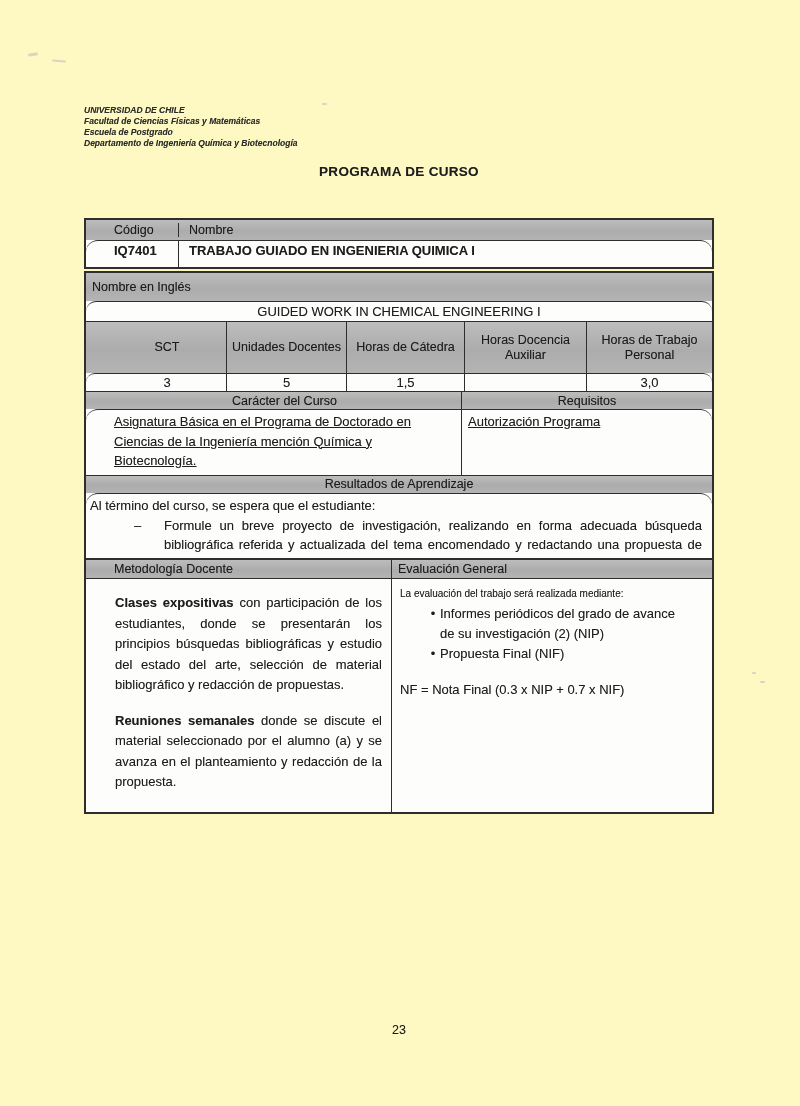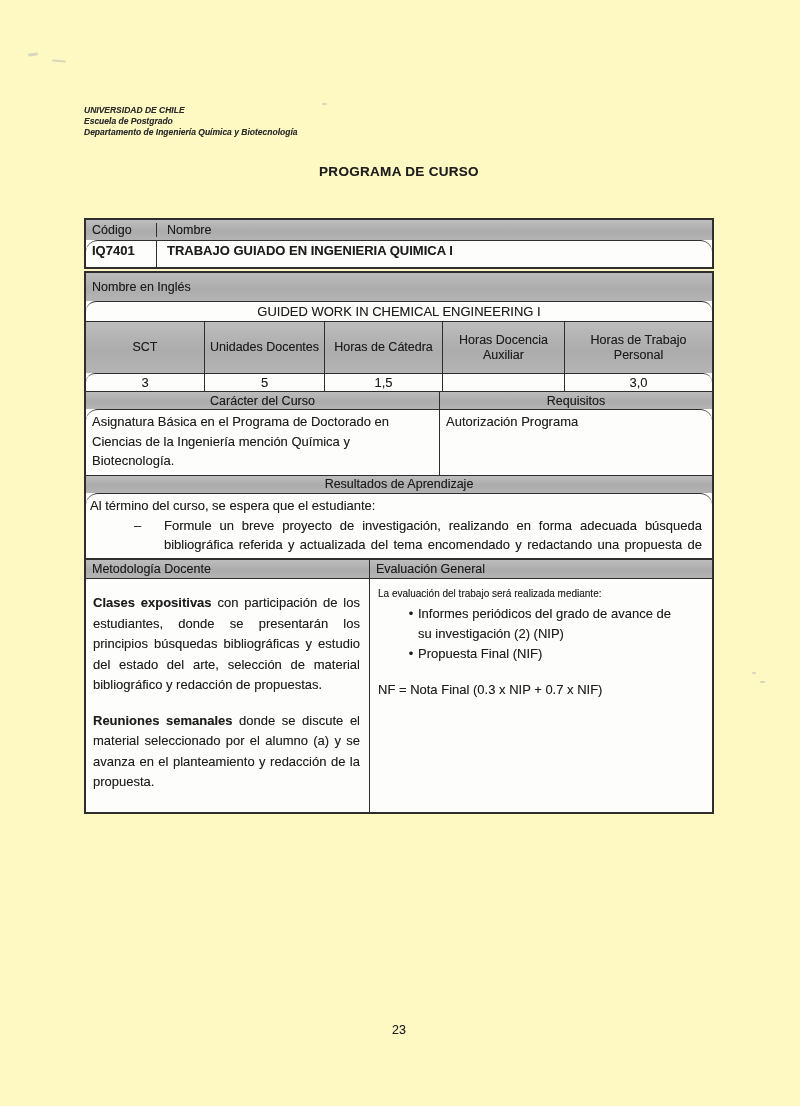--- a/index.html
+++ b/index.html
@@ -16,21 +16,21 @@
   
   .speck { position:absolute; background:#b9b9b9; opacity:.55; border-radius:2px; }
 
   
   .letterhead { top:105px; font-size:8.5px; line-height:11px; font-weight:bold; font-style:italic; color:#2c2c2c; }
 
   .doc-title { top:164px; text-align:center; font-weight:bold; font-size:13.5px; letter-spacing:.3px; }
 
   
   .tbl { position:absolute; left:84px; width:630px; border:2px solid #2e2e2e; background:#fdfdfc; }
-  .row { display:flex; width:100%; }
+  .row { display:flex; width:100%;padding-left:22px; }
   .cell { border-left:1px solid #2e2e2e; overflow:hidden; }
   .cell:first-child { border-left:none; }
   .bdr-top { border-top:1px solid #2e2e2e; }
   .gray {
     background:linear-gradient(180deg,#bdbdbd 0%,#acacac 55%,#b4b4b4 100%);
     color:#1b1b1b;
   }
   .fs13 { font-size:13px;border-radius:12px; }
   .fs125 { font-size:12.5px; }
   .bold { font-weight:bold; }
@@ -48,21 +48,21 @@
   .t2 { top:271px; }
   .t2 .bar { height:28px; display:flex; align-items:center; }
   .t2 .eng-row { height:20px; display:flex; align-items:center; justify-content:center; }
   .t2 .ch-row { height:52px; }
   .t2 .ch-row .cell { display:flex; align-items:center; justify-content:center; text-align:center; line-height:15px; padding:0 4px; }
   .t2 .val-row { height:18px; }
   .t2 .val-row .cell { text-align:center; padding-top:1px; }
   .t2 .w1{width:118px;} .t2 .w2{width:120px;} .t2 .w3{width:118px;} .t2 .w4{width:122px;} .t2 .w5{flex:1;}
   .t2 .car-h { height:18px; }
   .t2 .car-h .cell { display:flex; align-items:center; justify-content:center; }
-  .t2 .car-c { min-height:52px; }
+  .t2 .car-c { min-height:52px;text-decoration:underline; }
   .t2 .car-c .cell { padding:2px 8px 4px 6px; line-height:19.5px; }
   .t2 .wl { width:353px; } .t2 .wr { flex:1; }
   .t2 .res-bar { height:18px; display:flex; align-items:center; justify-content:center; }
   .t2 .res-body { padding:2px 6px 9px 4px; line-height:19px; }
   .bullet-line { display:flex; margin-top:1px; }
   .bullet-dash { width:30px; margin-left:44px; flex:none; }
   .bullet-text { flex:1; text-align:justify; padding-right:4px; }
 
   
   .t3 { top:558px; }
@@ -89,20 +89,21 @@
 <div class="page">
 
   <div class="speck" style="left:28px;top:53px;width:10px;height:3px;transform:rotate(-8deg);"></div>
   <div class="speck" style="left:52px;top:60px;width:14px;height:2px;transform:rotate(4deg);"></div>
   <div class="speck" style="left:322px;top:103px;width:5px;height:2px;"></div>
   <div class="speck" style="left:752px;top:672px;width:4px;height:2px;"></div>
   <div class="speck" style="left:760px;top:681px;width:5px;height:2px;"></div>
 
   <div class="content letterhead">
     <div>UNIVERSIDAD DE CHILE</div>
+    <div>Facultad de Ciencias Físicas y Matemáticas</div>
     <div>Escuela de Postgrado</div>
     <div>Departamento de Ingeniería Química y Biotecnología</div>
   </div>
 
   <div class="content doc-title">PROGRAMA DE CURSO</div>
 
   <div class="tbl t1">
     <div class="row hrow gray fs125">
       <div class="cell c-code padl">Código</div>
       <div class="cell c-name">Nombre</div>

